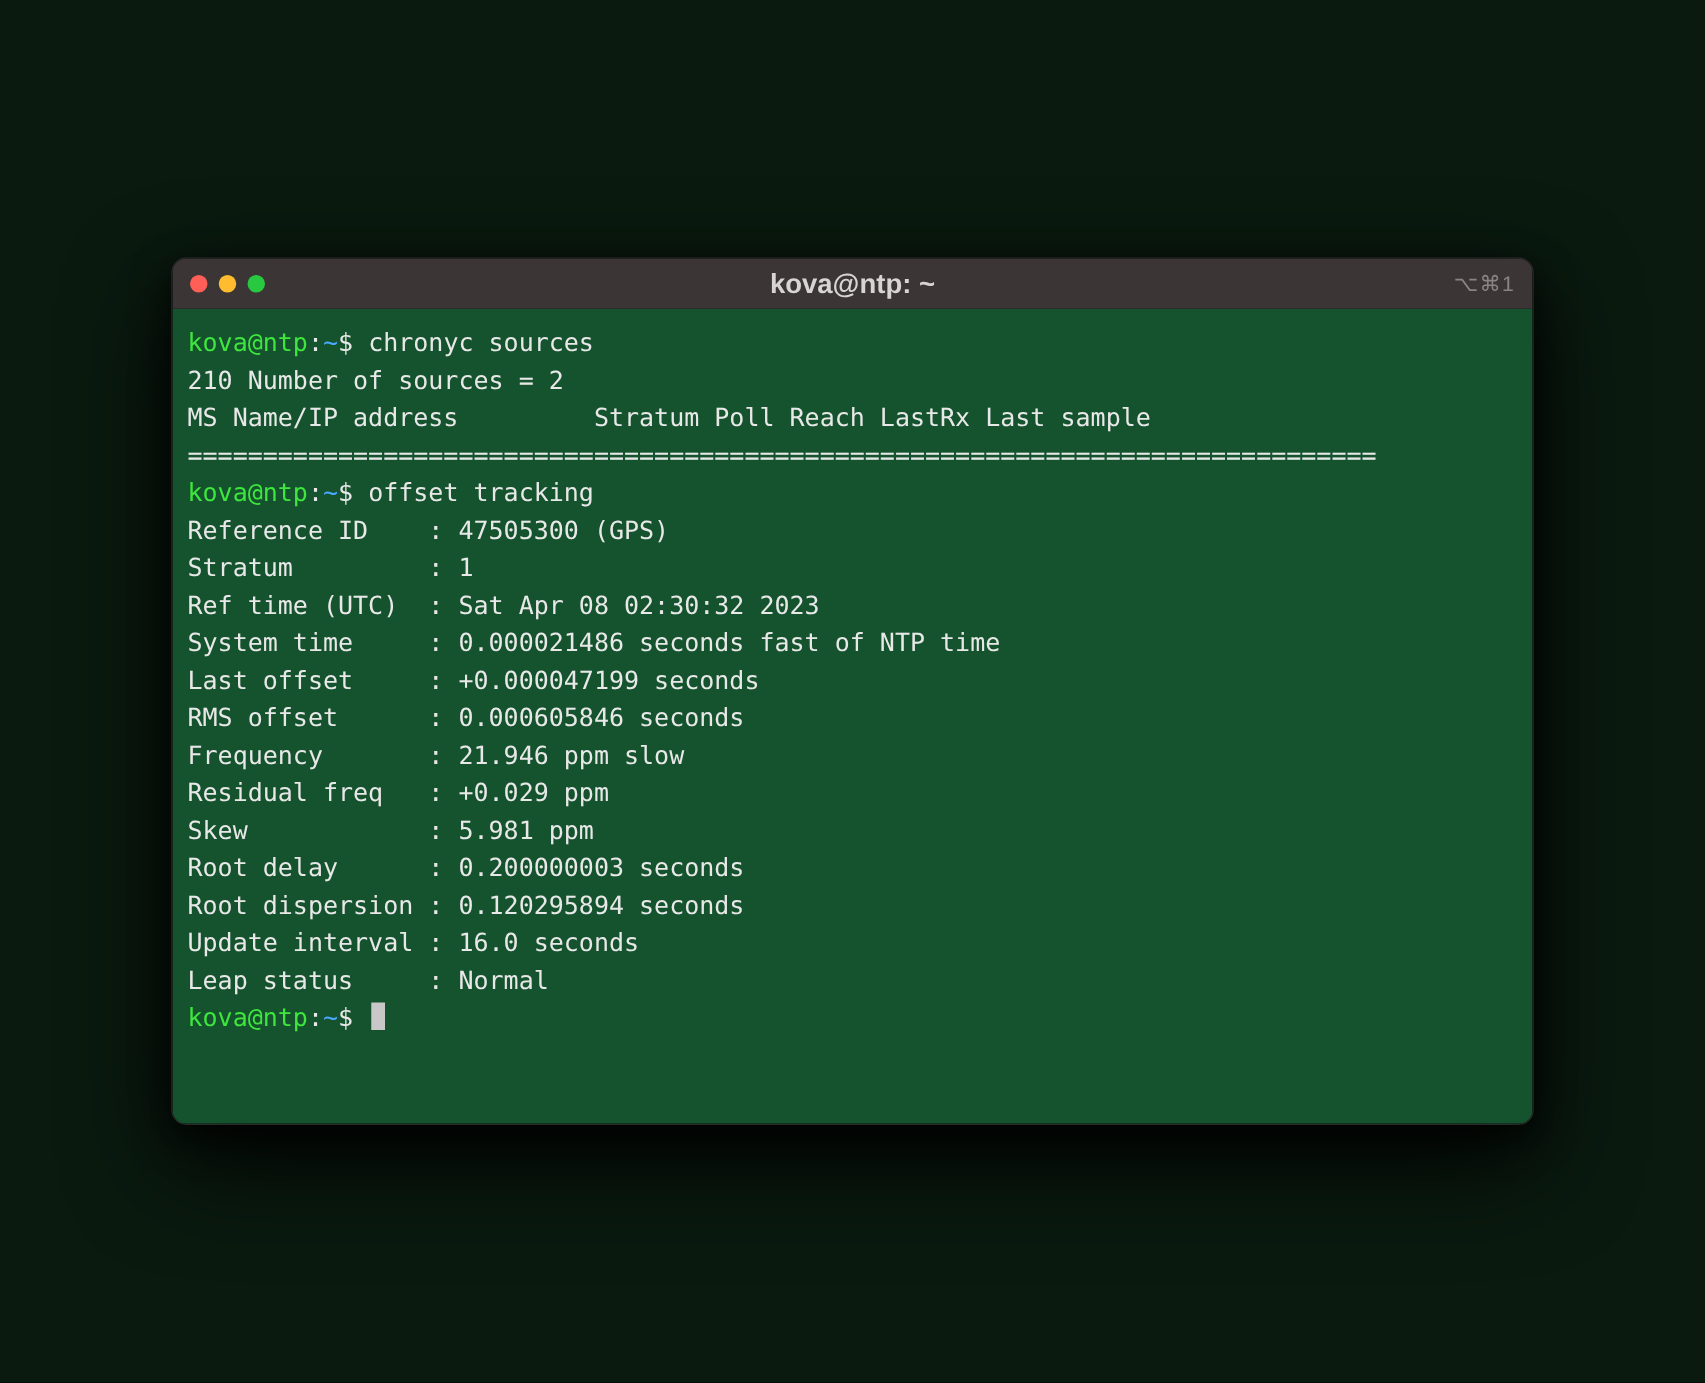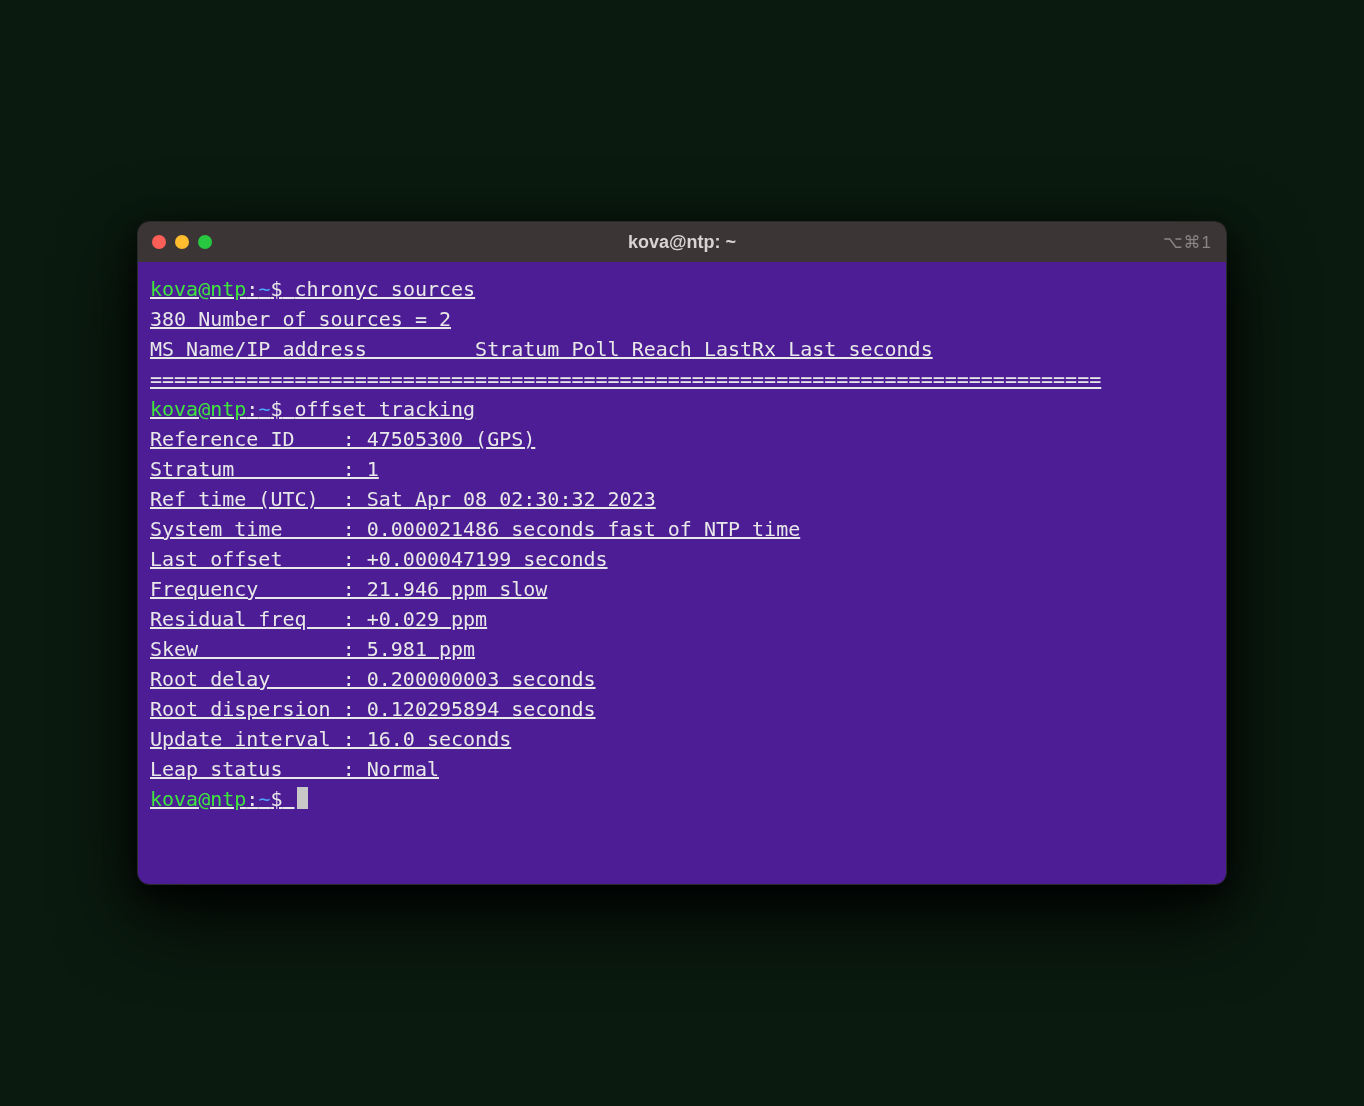--- a/index.html
+++ b/index.html
@@ -38,39 +38,38 @@
       border-radius: 50%;
     }
     .tl-close { background: #ff5f57; }
     .tl-min { background: #febc2e; }
     .tl-max { background: #28c840; }
     .title {
       position: absolute;
       left: 0; right: 0;
       text-align: center;
       color: #d8d4d4;
-      font-size: 18px;
+      font-size: 22px;
       font-weight: 600;
       font-family: -apple-system, BlinkMacSystemFont, sans-serif;
       pointer-events: none;
     }
     .titlebar-right {
       margin-left: auto;
       color: #8a8585;
       font-size: 17px;
       font-family: -apple-system, BlinkMacSystemFont, sans-serif;
       letter-spacing: 1px;
     }
     .terminal-body {
-      background: #4c1d95;
+      background: #14532d;
       padding: 12px 12px 70px 12px;
       font-size: 20px;
       line-height: 1.5;
       color: #e8e8e8;
-      text-decoration: underline;
     }
     .line { white-space: pre; font-family: inherit; }
     .user { color: #3ee63e; }
     .path { color: #4aa8ff; }
     .dollar { color: #e8e8e8; }
     .cursor {
       display: inline-block;
       width: 11px;
       height: 22px;
       background: #c8c8c8;
@@ -88,31 +87,32 @@
       <div class="traffic-light tl-min"></div>
       <div class="traffic-light tl-max"></div>
     </div>
     <div class="title">kova@ntp: ~</div>
     <div class="titlebar-right">⌥⌘1</div>
   </div>
 
   <div class="terminal-body">
     <div class="line"><span class="user">kova@ntp</span><span class="dollar">:</span><span class="path">~</span><span class="dollar">$</span> <span>chronyc sources</span></div>
 
-    <div class="line">380 Number of sources = 2</div>
-    <div class="line">MS Name/IP address         Stratum Poll Reach LastRx Last seconds</div>
+    <div class="line">210 Number of sources = 2</div>
+    <div class="line">MS Name/IP address         Stratum Poll Reach LastRx Last sample</div>
     <div class="line">===============================================================================</div>
 
     <div class="line"><span class="user">kova@ntp</span><span class="dollar">:</span><span class="path">~</span><span class="dollar">$</span> <span>offset tracking</span></div>
 
     <div class="line">Reference ID    : 47505300 (GPS)</div>
     <div class="line">Stratum         : 1</div>
     <div class="line">Ref time (UTC)  : Sat Apr 08 02:30:32 2023</div>
     <div class="line">System time     : 0.000021486 seconds fast of NTP time</div>
     <div class="line">Last offset     : +0.000047199 seconds</div>
+    <div class="line">RMS offset      : 0.000605846 seconds</div>
     <div class="line">Frequency       : 21.946 ppm slow</div>
     <div class="line">Residual freq   : +0.029 ppm</div>
     <div class="line">Skew            : 5.981 ppm</div>
     <div class="line">Root delay      : 0.200000003 seconds</div>
     <div class="line">Root dispersion : 0.120295894 seconds</div>
     <div class="line">Update interval : 16.0 seconds</div>
     <div class="line">Leap status     : Normal</div>
 
     <div class="line"><span class="user">kova@ntp</span><span class="dollar">:</span><span class="path">~</span><span class="dollar">$</span> <span class="cursor"></span></div>
   </div>

